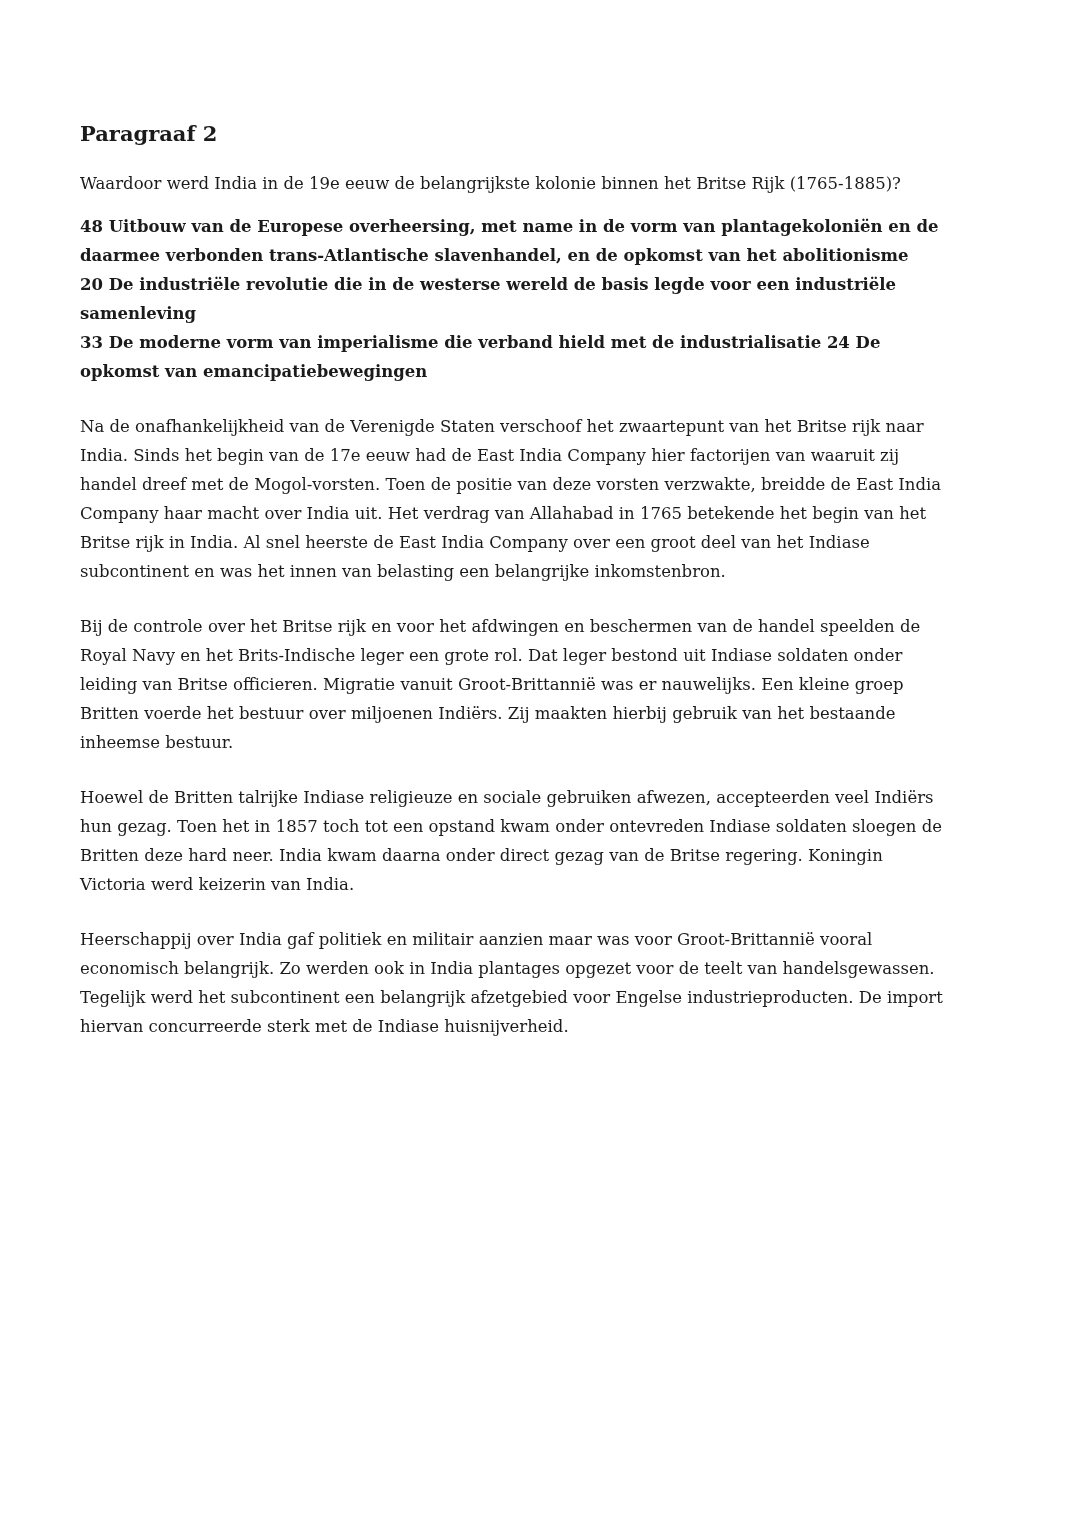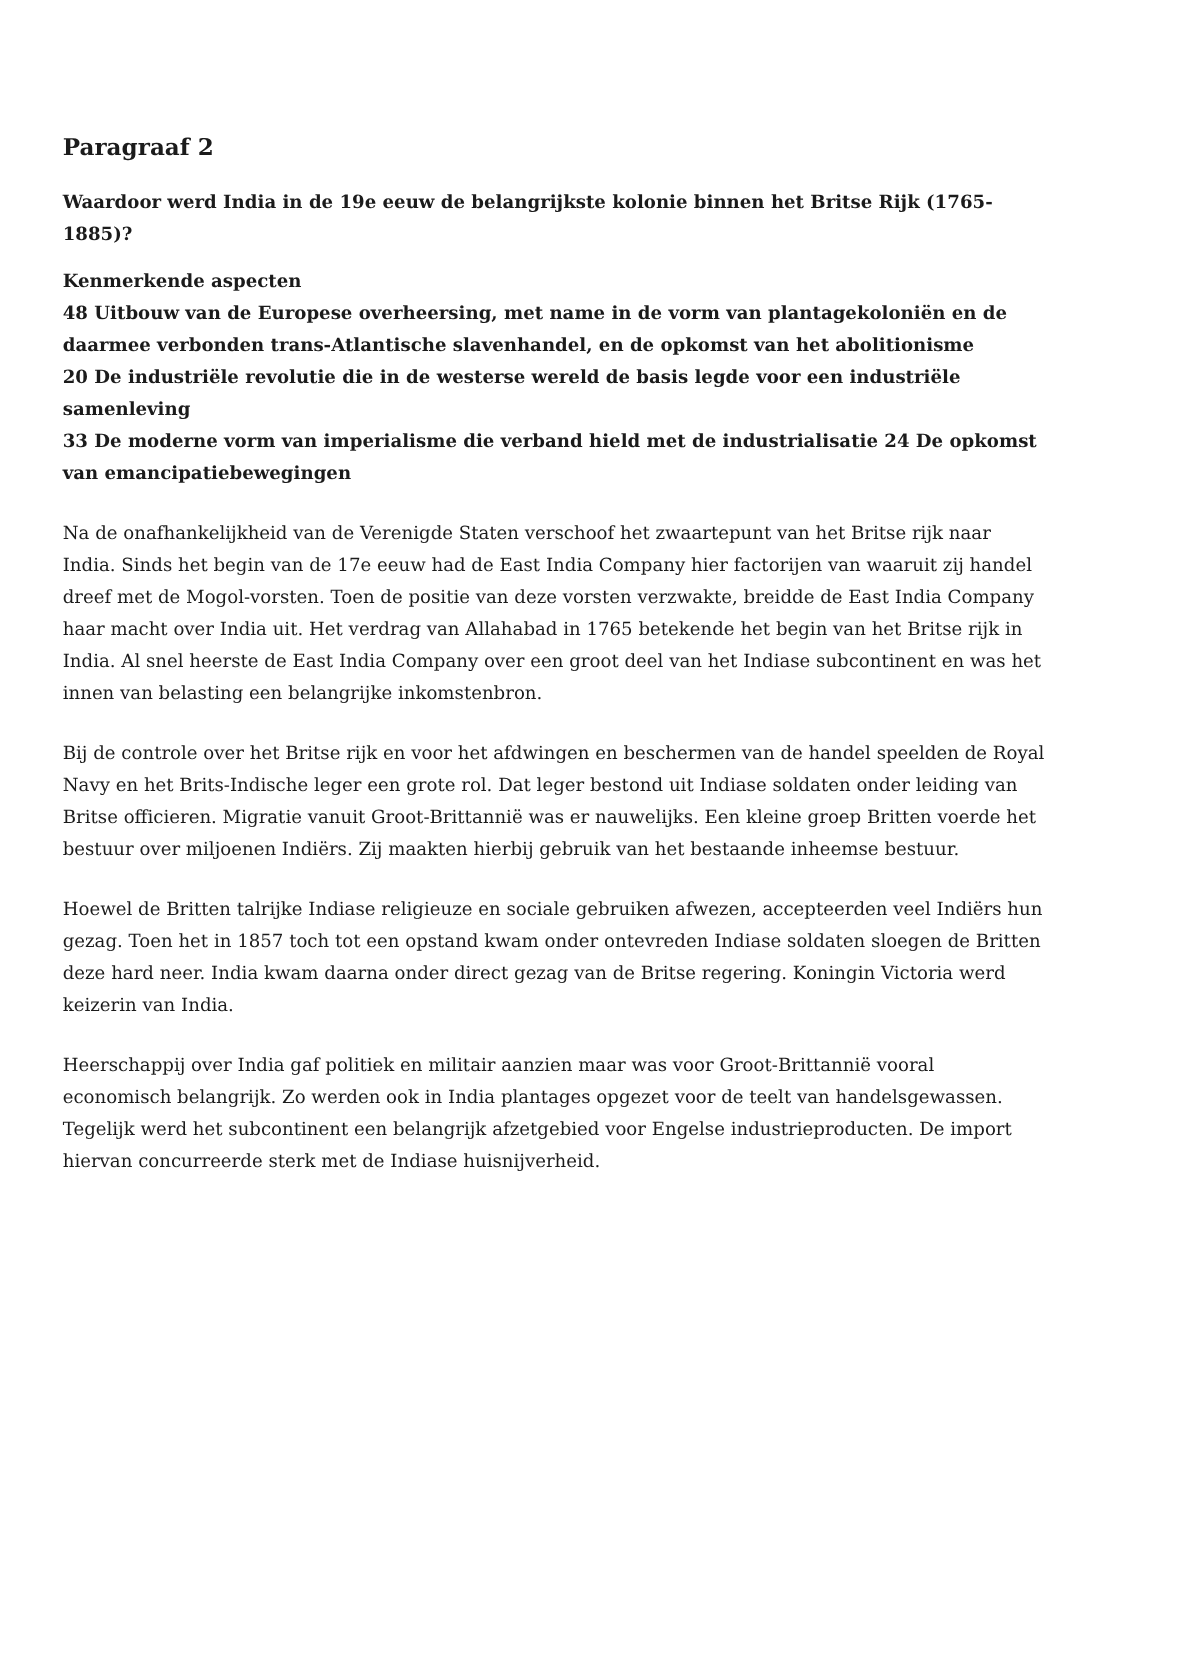--- a/index.html
+++ b/index.html
@@ -12,33 +12,33 @@
     width: 1080px;
     height: 1527px;
     font-family: "DejaVu Serif", "Liberation Serif", serif;
     color: #1b1b1b;
     -webkit-font-smoothing: antialiased;
   }
   .page {
     box-sizing: border-box;
     width: 1080px;
     height: 1190px;
-    padding: 120px 128px 60px 57px;
+    padding: 120px 128px 60px 80px;
     background: #ffffff;
     overflow: hidden;
   }
   .section-heading {
     font-size: 21px;
     font-weight: 700;
     margin: 0 0 22px 0;
     line-height: 1.3;
   }
   .question {
     font-size: 16.5px;
-    font-weight: 700;
+    font-weight: 400;
     line-height: 29px;
     margin: 0 0 14px 0;
   }
   .aspects {
     font-size: 16.5px;
     font-weight: 700;
     line-height: 29px;
     margin: 0 0 26px 0;
   }
   .aspects .aspect-line {
@@ -54,21 +54,20 @@
 </head>
 <body>
 
 <div class="page">
 
   <h1 class="section-heading">Paragraaf 2</h1>
 
   <p class="question">Waardoor werd India in de 19e eeuw de belangrijkste kolonie binnen het Britse Rijk (1765-1885)?</p>
 
   <div class="aspects">
-    <div class="aspect-line">Kenmerkende aspecten</div>
     <div class="aspect-line">48 Uitbouw van de Europese overheersing, met name in de vorm van plantagekoloniën en de daarmee verbonden trans-Atlantische slavenhandel, en de opkomst van het abolitionisme</div>
     <div class="aspect-line">20 De industriële revolutie die in de westerse wereld de basis legde voor een industriële samenleving</div>
     <div class="aspect-line">33 De moderne vorm van imperialisme die verband hield met de industrialisatie 24 De opkomst van emancipatiebewegingen</div>
   </div>
 
   <p class="body-para">Na de onafhankelijkheid van de Verenigde Staten verschoof het zwaartepunt van het Britse rijk naar India. Sinds het begin van de 17e eeuw had de East India Company hier factorijen van waaruit zij handel dreef met de Mogol-vorsten. Toen de positie van deze vorsten verzwakte, breidde de East India Company haar macht over India uit. Het verdrag van Allahabad in 1765 betekende het begin van het Britse rijk in India. Al snel heerste de East India Company over een groot deel van het Indiase subcontinent en was het innen van belasting een belangrijke inkomstenbron.</p>
 
   <p class="body-para">Bij de controle over het Britse rijk en voor het afdwingen en beschermen van de handel speelden de Royal Navy en het Brits-Indische leger een grote rol. Dat leger bestond uit Indiase soldaten onder leiding van Britse officieren. Migratie vanuit Groot-Brittannië was er nauwelijks. Een kleine groep Britten voerde het bestuur over miljoenen Indiërs. Zij maakten hierbij gebruik van het bestaande inheemse bestuur.</p>
 
   <p class="body-para">Hoewel de Britten talrijke Indiase religieuze en sociale gebruiken afwezen, accepteerden veel Indiërs hun gezag. Toen het in 1857 toch tot een opstand kwam onder ontevreden Indiase soldaten sloegen de Britten deze hard neer. India kwam daarna onder direct gezag van de Britse regering. Koningin Victoria werd keizerin van India.</p>

